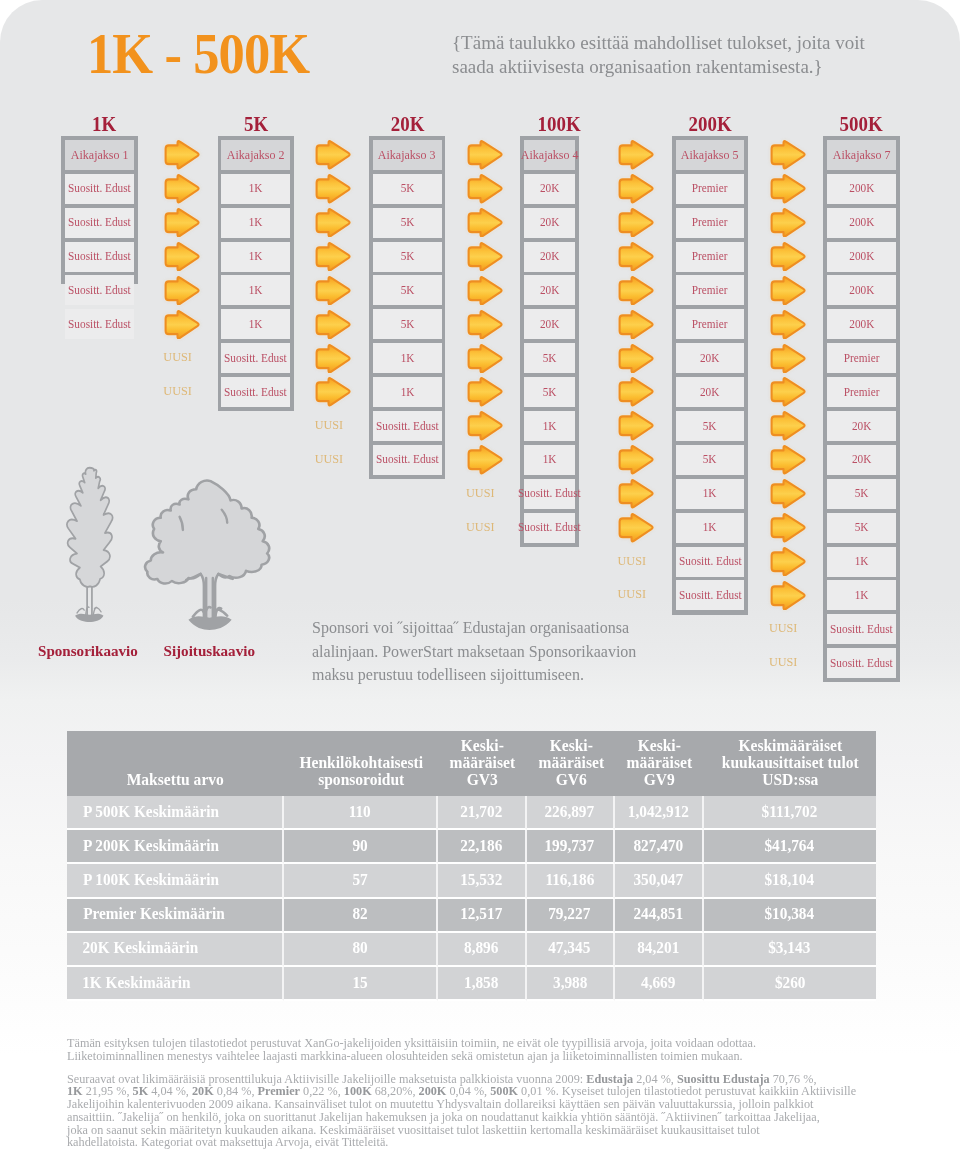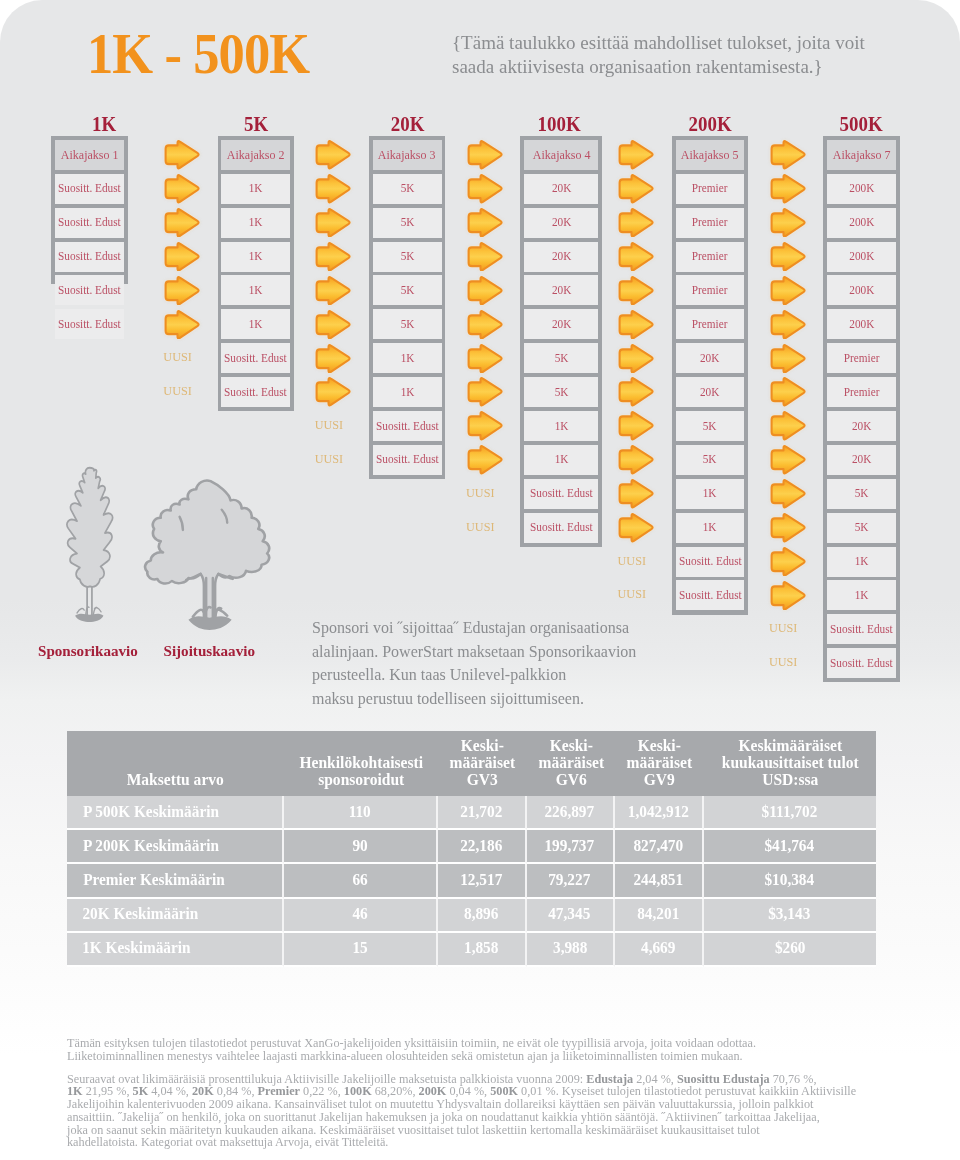--- a/index.html
+++ b/index.html
@@ -86,21 +86,21 @@
 <stop offset="1" stop-color="#f49a1e"></stop>
           </linearGradient>
         </defs>
       </svg>
 <div class="toplabel" style="left:59.3px"><span>1K</span></div>
 <div class="toplabel" style="left:210.8px"><span>5K</span></div>
 <div class="toplabel" style="left:362.1px"><span>20K</span></div>
 <div class="toplabel" style="left:513.6px"><span>100K</span></div>
 <div class="toplabel" style="left:665.0px"><span>200K</span></div>
 <div class="toplabel" style="left:816.4px"><span>500K</span></div>
-<div class="colbox" style="left:51px;top:136.0px;width:76.5px;height:148px">
+<div class="colbox" style="left:61px;top:136.0px;width:76.5px;height:148px">
 <div class="cell head">
           <span>Aikajakso 1</span>
         </div>
 <div class="cell">
           <span>Suositt. Edust</span>
         </div>
 <div class="cell">
           <span>Suositt. Edust</span>
         </div>
 <div class="cell">
@@ -164,21 +164,21 @@
 <div class="cell">
           <span>1K</span>
         </div>
 <div class="cell">
           <span>Suositt. Edust</span>
         </div>
 <div class="cell">
           <span>Suositt. Edust</span>
         </div>
 </div>
-<div class="colbox" style="left:520.3px;top:136.0px;width:82px;height:410.7px">
+<div class="colbox" style="left:520.3px;top:136.0px;width:59px;height:410.7px">
 <div class="cell head">
           <span>Aikajakso 4</span>
         </div>
 <div class="cell">
           <span>20K</span>
         </div>
 <div class="cell">
           <span>20K</span>
         </div>
 <div class="cell">
@@ -503,21 +503,20 @@
 <path d="M46 145 C54 139 60 143 65 143 C70 143 77 139 85 145 C79 153 71 155 65 155 C59 155 52 153 46 145 Z" fill="#a0a2a5" stroke="none"></path>
 <path d="M38 44 C40 48 41 53 41 57 M76 37 C79 41 81 46 81 50" fill="none" stroke-width="2.2"></path>
 </g>
       </svg></div>
 
   <div class="treelabel" id="lbl1">Sponsorikaavio</div>
   <div class="treelabel" id="lbl2">Sijoituskaavio</div>
   <div id="note">
       <div>Sponsori voi ˝sijoittaa˝ Edustajan organisaationsa</div>
 <div>alalinjaan. PowerStart maksetaan Sponsorikaavion</div>
-<div>perusteella.  Kun taas Unilevel-palkkion</div>
 <div>maksu perustuu todelliseen sijoittumiseen.</div>
     </div>
 
   <table id="tbl">
     <colgroup>
         <col class="c1">
         <col class="c2">
         <col class="c3">
         <col class="c4">
         <col class="c5">
@@ -564,31 +563,39 @@
 <td><span>$111,702</span></td>
 </tr>
 <tr class="rowB">
 <td class="first"><span>P 200K Keskimäärin</span></td>
 <td><span>90</span></td>
 <td><span>22,186</span></td>
 <td><span>199,737</span></td>
 <td><span>827,470</span></td>
 <td><span>$41,764</span></td>
 </tr>
+<tr class="rowA">
+<td class="first"><span>P 100K Keskimäärin</span></td>
+<td><span>57</span></td>
+<td><span>15,532</span></td>
+<td><span>116,186</span></td>
+<td><span>350,047</span></td>
+<td><span>$18,104</span></td>
+</tr>
 <tr class="rowB">
 <td class="first"><span>Premier Keskimäärin</span></td>
-<td><span>66</span></td>
+<td><span>82</span></td>
 <td><span>12,517</span></td>
 <td><span>79,227</span></td>
 <td><span>244,851</span></td>
 <td><span>$10,384</span></td>
 </tr>
 <tr class="rowA">
 <td class="first"><span>20K Keskimäärin</span></td>
-<td><span>46</span></td>
+<td><span>80</span></td>
 <td><span>8,896</span></td>
 <td><span>47,345</span></td>
 <td><span>84,201</span></td>
 <td><span>$3,143</span></td>
 </tr>
 <tr class="rowA">
 <td class="first"><span>1K Keskimäärin</span></td>
 <td><span>15</span></td>
 <td><span>1,858</span></td>
 <td><span>3,988</span></td>

